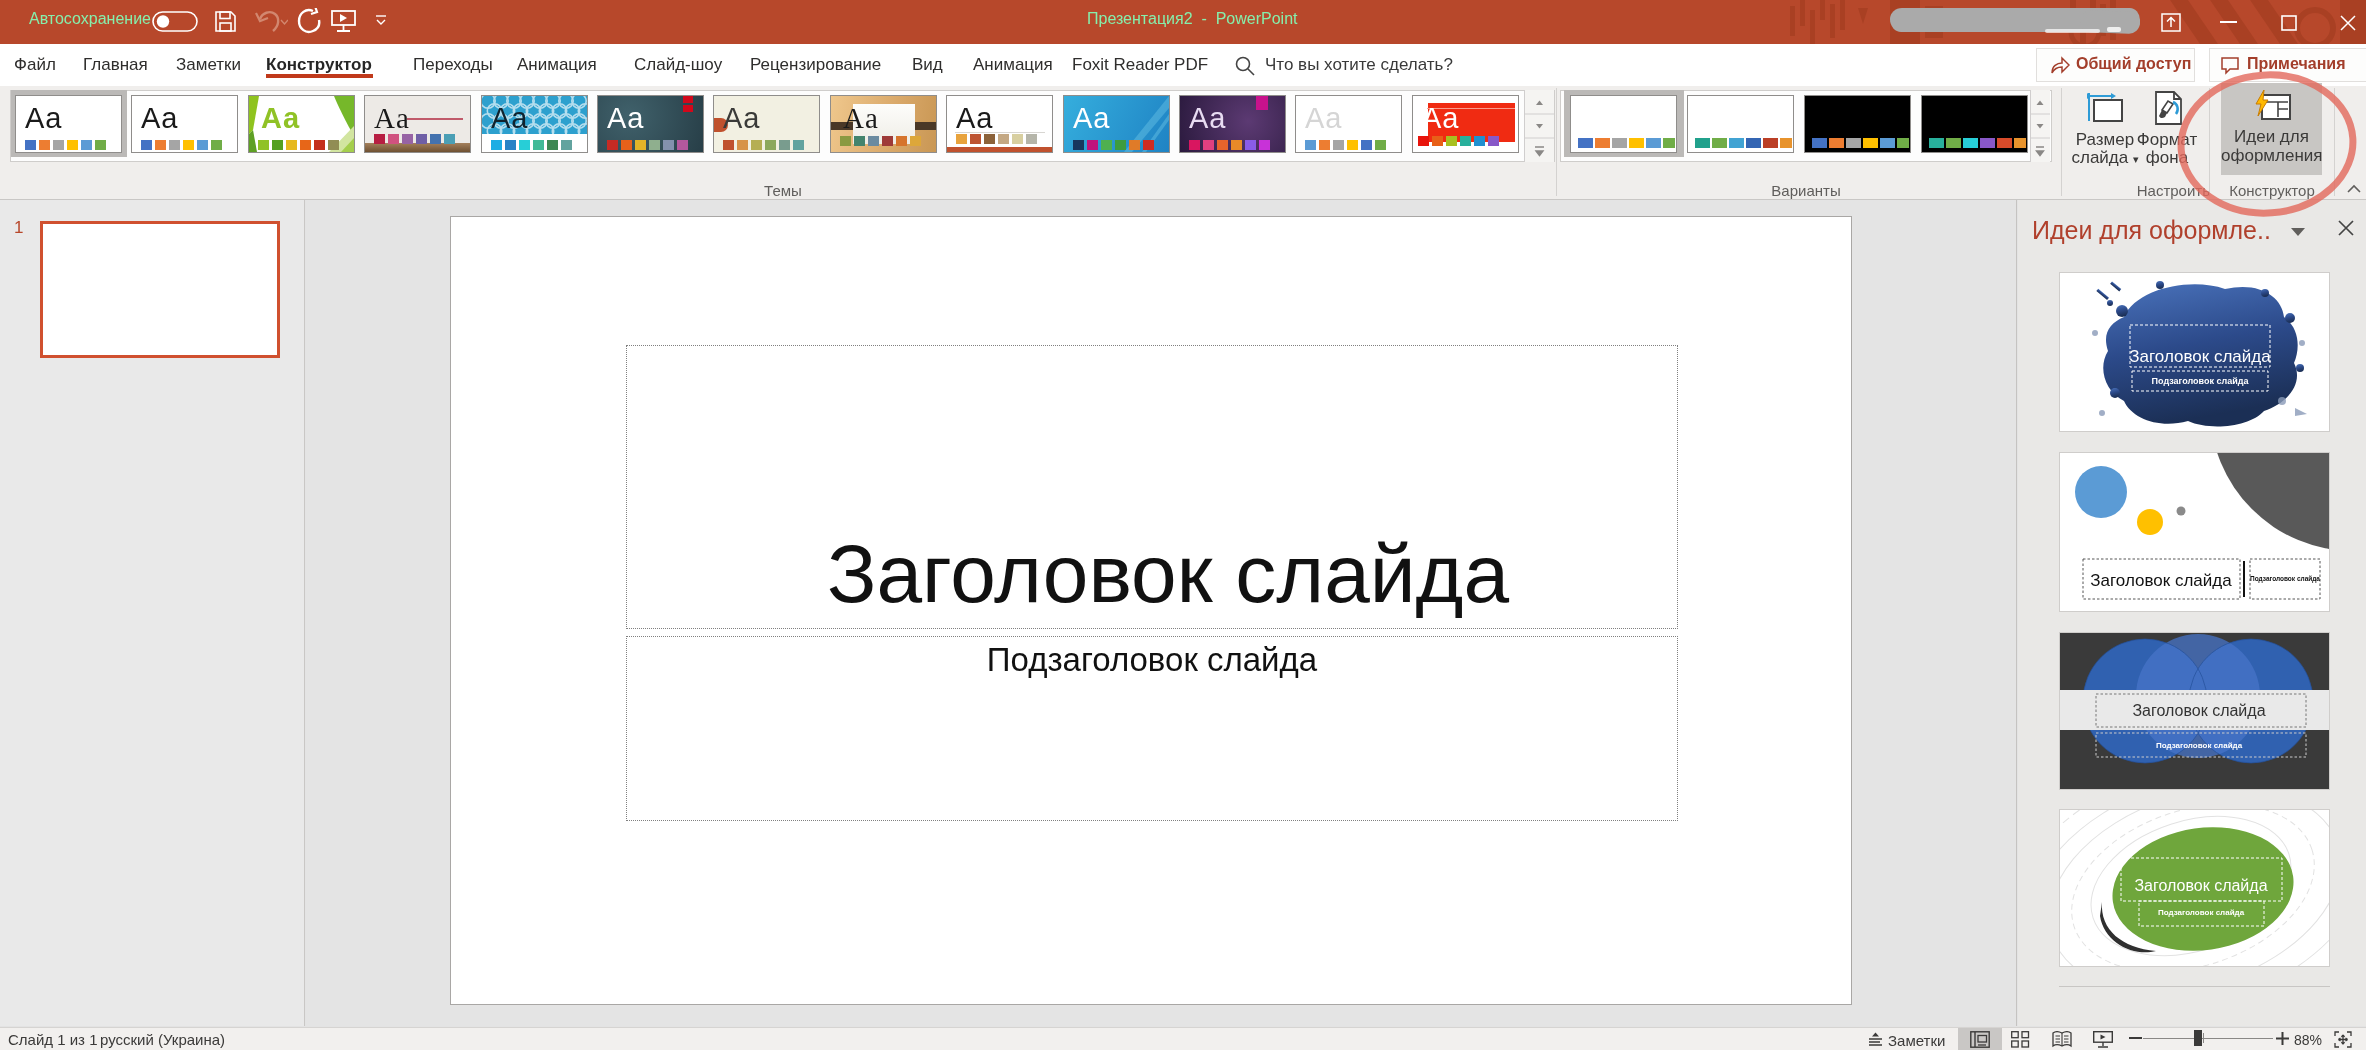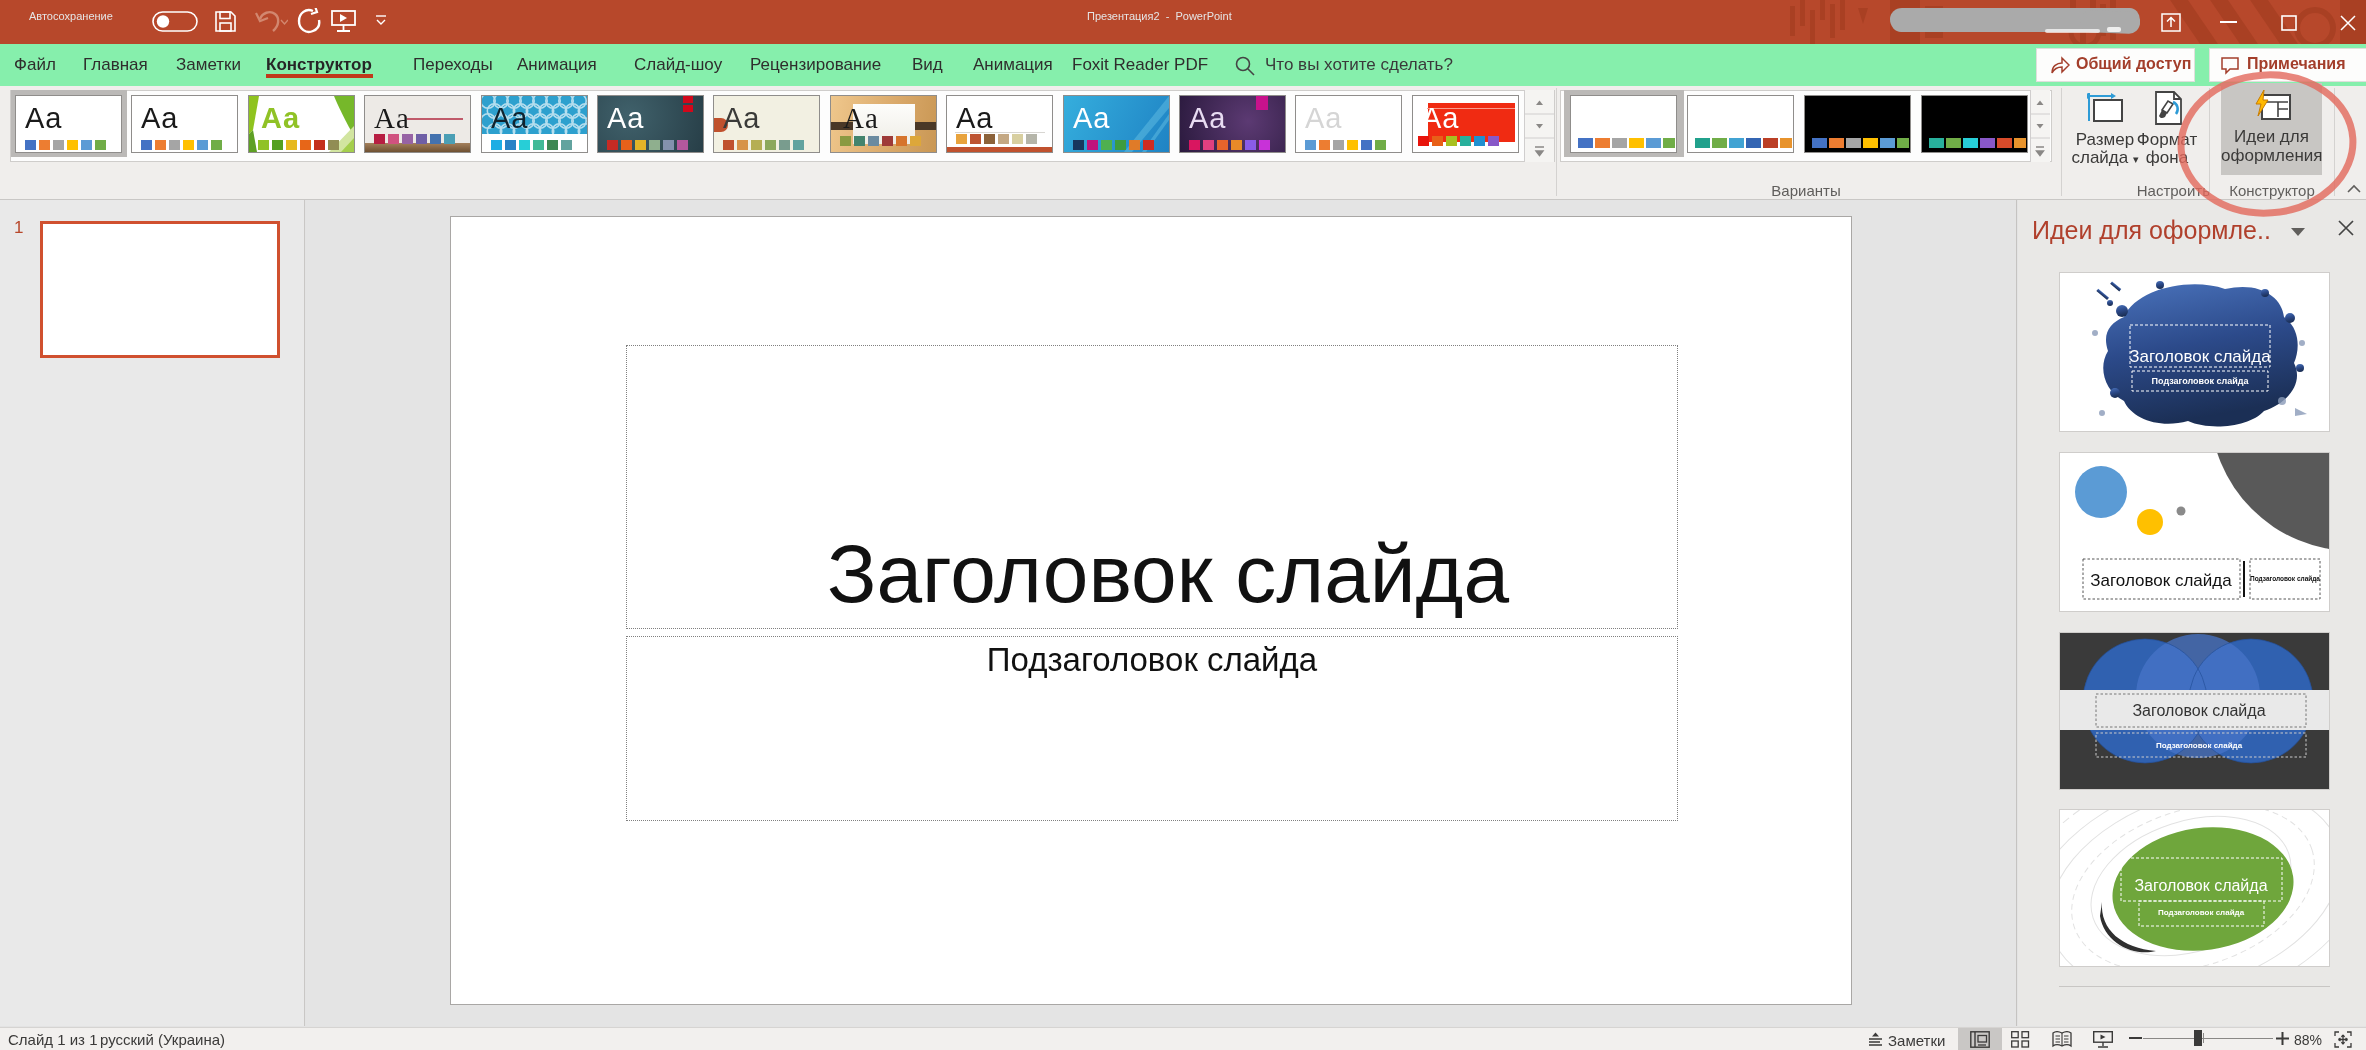--- a/index.html
+++ b/index.html
@@ -1,22 +1,22 @@
 <!DOCTYPE html>
 <html><head><meta charset="utf-8">
 <style>
 *{margin:0;padding:0;box-sizing:border-box;}
 html,body{width:2366px;height:1050px;overflow:hidden;font-family:"Liberation Sans",sans-serif;}
 body{position:relative;background:#E3E3E3;}
 .abs{position:absolute;}
 
 #titlebar{position:absolute;left:0;top:0;width:2366px;height:44px;background:#B7482B;color:#fff;}
-#titlebar .txt{position:absolute;font-size:11px;color:#e5e5e5;white-space:nowrap;text-align:right;}
-
-#menubar{position:absolute;left:0;top:44px;width:2366px;height:42px;background:#86efac;}
+#titlebar .txt{position:absolute;font-size:16px;color:#86efac;white-space:nowrap;text-align:right;}
+
+#menubar{position:absolute;left:0;top:44px;width:2366px;height:42px;background:#ffffff;}
 .tab{position:absolute;top:0;height:42px;line-height:42px;font-size:17px;color:#2f2e2d;white-space:nowrap;}
 
 #ribbon{position:absolute;left:0;top:86px;width:2366px;height:114px;background:#F0EEEC;border-bottom:1px solid #C9C7C5;}
 .gallery{position:absolute;top:4px;height:71px;background:#FDFDFD;border:1px solid #CFCDCB;}
 .thumb{position:absolute;top:9px;width:107px;height:58px;background:#fff;border:1px solid #8f8d8b;overflow:hidden;}
 .thumb .aa{position:absolute;left:9px;top:8px;font-size:29px;line-height:1;color:#1a1a1a;letter-spacing:1px;}
 .sq{position:absolute;top:44px;width:11px;height:10px;}
 .glabel{position:absolute;top:96px;height:17px;font-size:15px;color:#605E5C;text-align:center;}
 .vdiv{position:absolute;top:2px;height:108px;width:1px;background:#D4D2D0;}
 
@@ -390,20 +390,21 @@
   </svg>
   <div class="abs" style="left:2119px;top:45px;width:96px;text-align:center;font-size:17px;color:#3b3a39;line-height:18px;">Формат<br>фона</div>
 
   <div class="abs" style="left:2221px;top:-3px;width:101px;height:92px;background:#C8C6C3;"></div>
   <svg class="abs" style="left:2252px;top:4px;" width="40" height="32" viewBox="0 0 40 32">
     <rect x="10" y="5" width="28" height="24" fill="#fff" stroke="#444" stroke-width="2"></rect>
     <path d="M12 12 H36 M26 12 V27 M26 19 H36" stroke="#444" stroke-width="1.6" fill="none"></path>
     <path d="M12 0 L4 14 L9 14 L6 26 L16 10 L11 10 Z" fill="#FFB900" stroke="#C87B00" stroke-width="1"></path>
   </svg>
   <div class="abs" style="left:2221px;top:41px;width:101px;text-align:center;font-size:17px;color:#3b3a39;line-height:19px;">Идеи для<br>оформления</div>
+  <div class="glabel" style="left:10px;width:1546px;">Темы</div>
   <div class="glabel" style="left:1560px;width:492px;">Варианты</div>
   <div class="glabel" style="left:2062px;width:148px;text-align:right;">Настроить</div>
   <div class="glabel" style="left:2210px;width:124px;">Конструктор</div>
   <div class="vdiv" style="left:1556px;"></div>
   <div class="vdiv" style="left:2061px;"></div>
   <div class="vdiv" style="left:2209px;"></div>
   <div class="vdiv" style="left:2334px;"></div>
   <svg class="abs" style="left:2346px;top:97px;" width="16" height="12" viewBox="0 0 16 12">
       <path d="M2 9 L8 3 L14 9" fill="none" stroke="#605E5C" stroke-width="1.6"></path>
     </svg>

